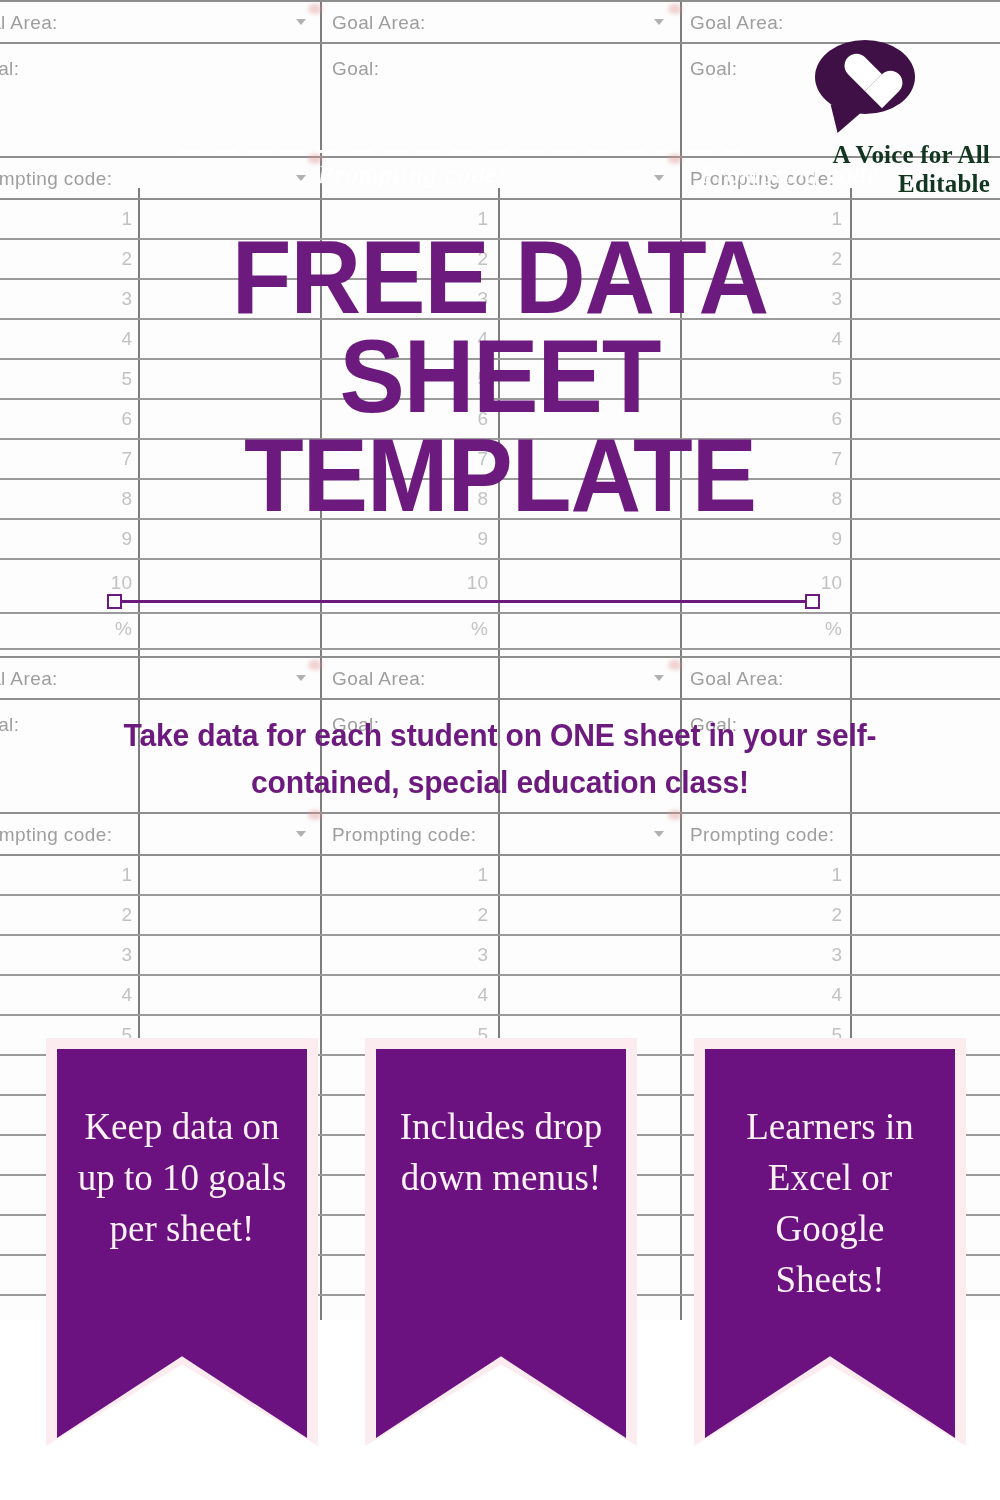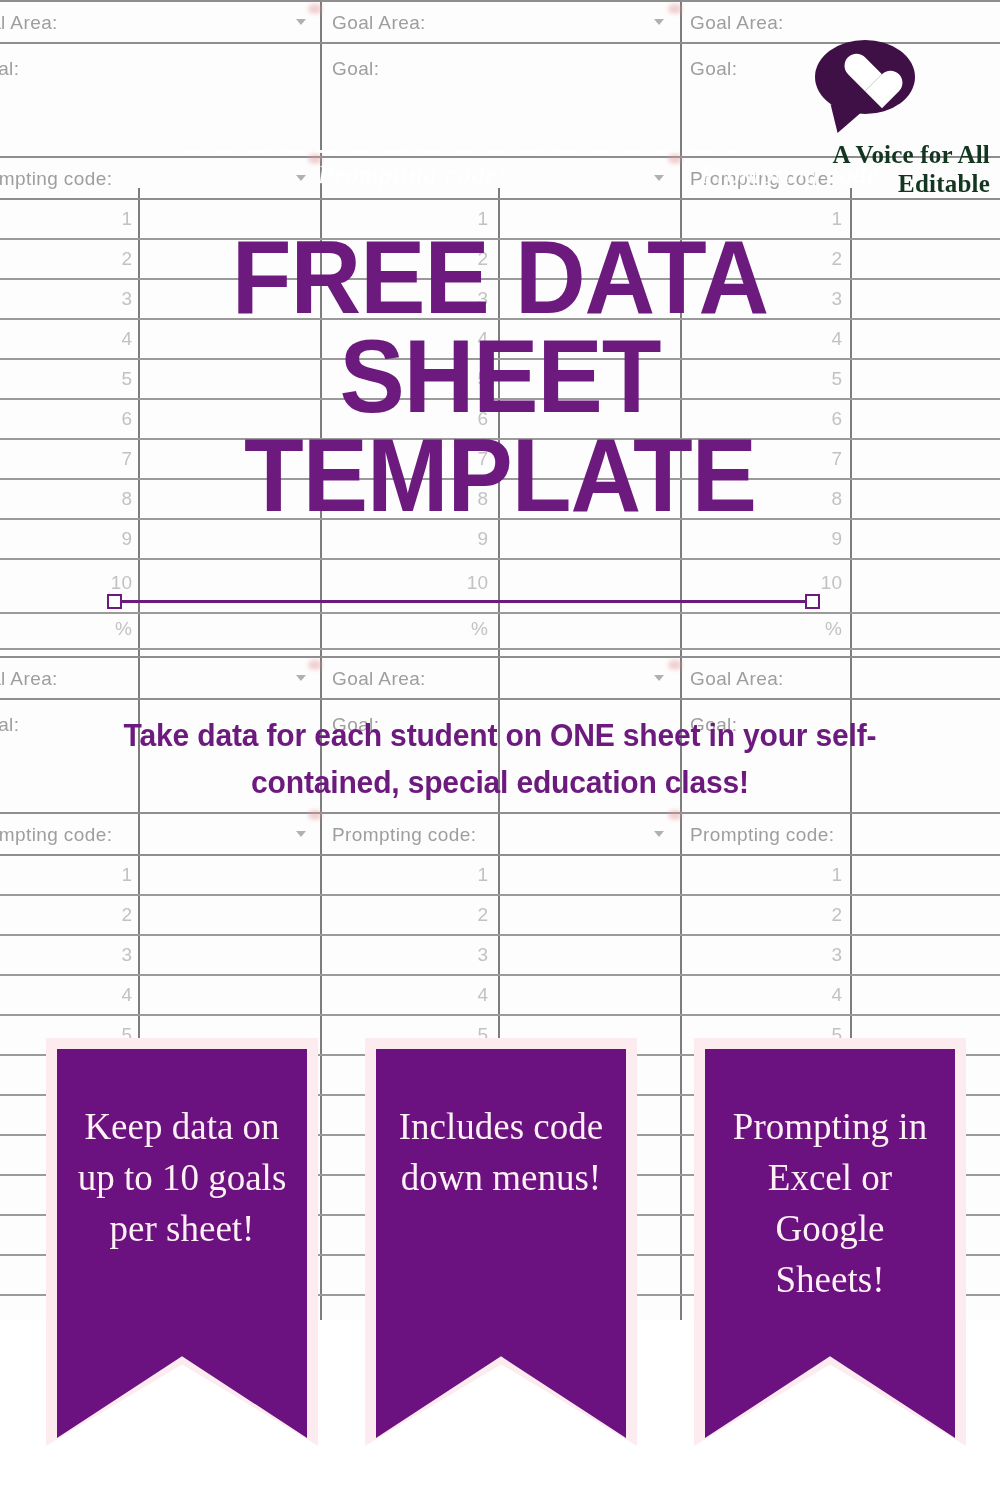--- a/index.html
+++ b/index.html
@@ -400,23 +400,23 @@
   <div class="subtitle">Take data for each student on ONE sheet in your self-contained, special education class!</div>
 
   <div class="banners">
     <div class="banner b1">
       <div class="banner-inner">
         <div class="banner-text">Keep data on up to 10 goals per sheet!</div>
       </div>
     </div>
     <div class="banner b2">
       <div class="banner-inner">
-        <div class="banner-text">Includes code down menus!</div>
+        <div class="banner-text">Includes drop down menus!</div>
       </div>
     </div>
     <div class="banner b3">
       <div class="banner-inner">
-        <div class="banner-text">Prompting in Excel or Google Sheets!</div>
+        <div class="banner-text">Learners in Excel or Google Sheets!</div>
       </div>
     </div>
   </div>
 
 </div>
 
 </body></html>

